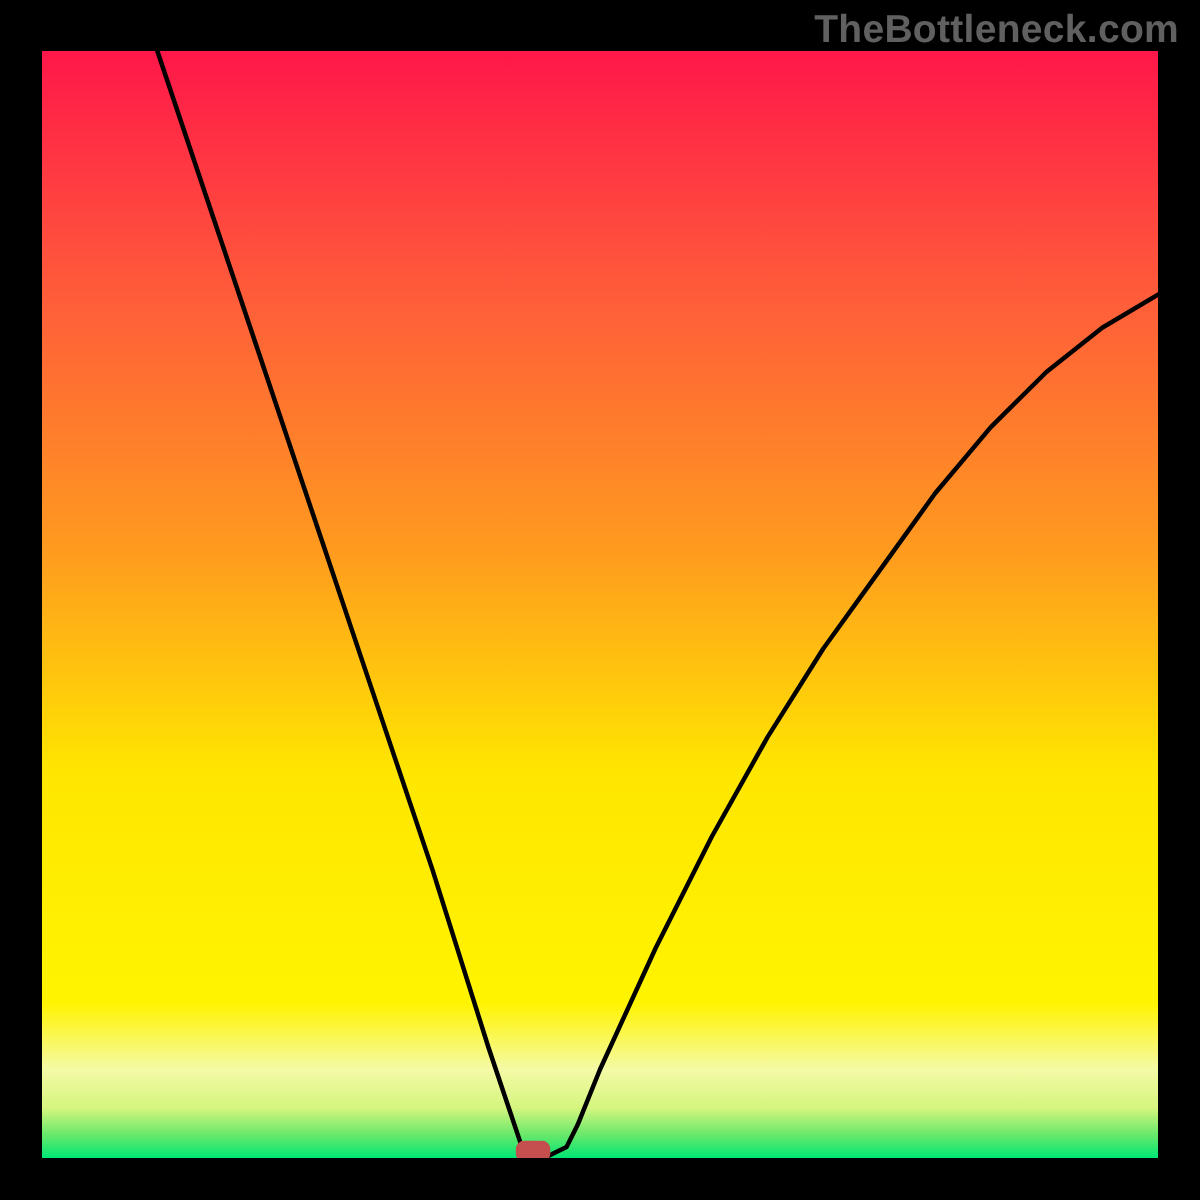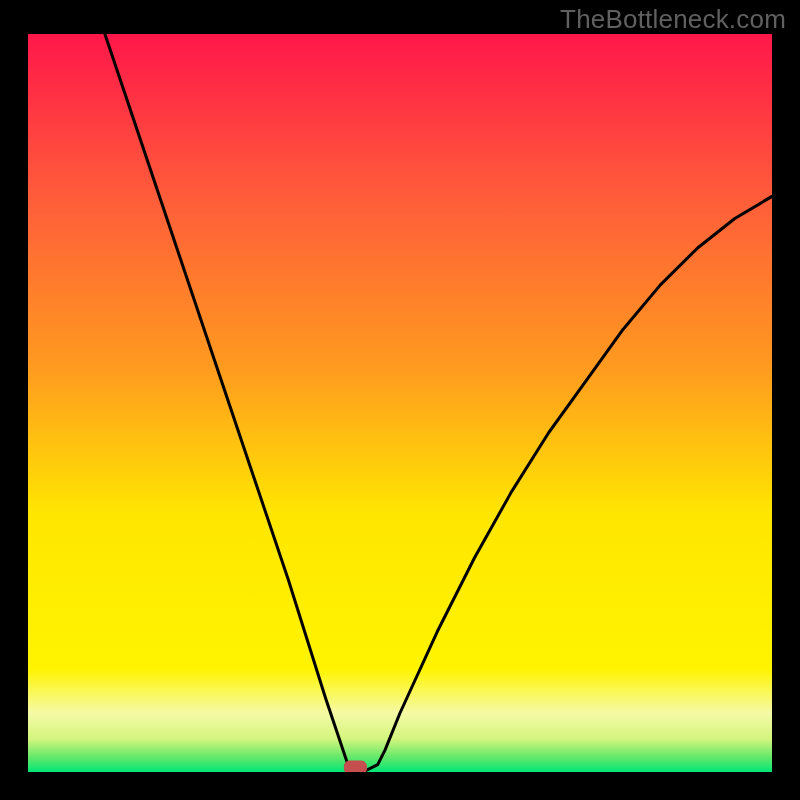--- a/index.html
+++ b/index.html
@@ -16,21 +16,21 @@
     width: 800px;
     height: 800px;
     background: #000000;
   }
   .watermark {
     position: absolute;
     top: 4px;
     right: 14px;
     color: #606060;
     font-size: 26px;
-    font-weight: 400;
+    font-weight: 700;
     letter-spacing: 0.2px;
     z-index: 5;
   }
   .plot-wrap {
     position: absolute;
     left: 28px;
     top: 34px;
     width: 744px;
     height: 738px;
     overflow: hidden;

